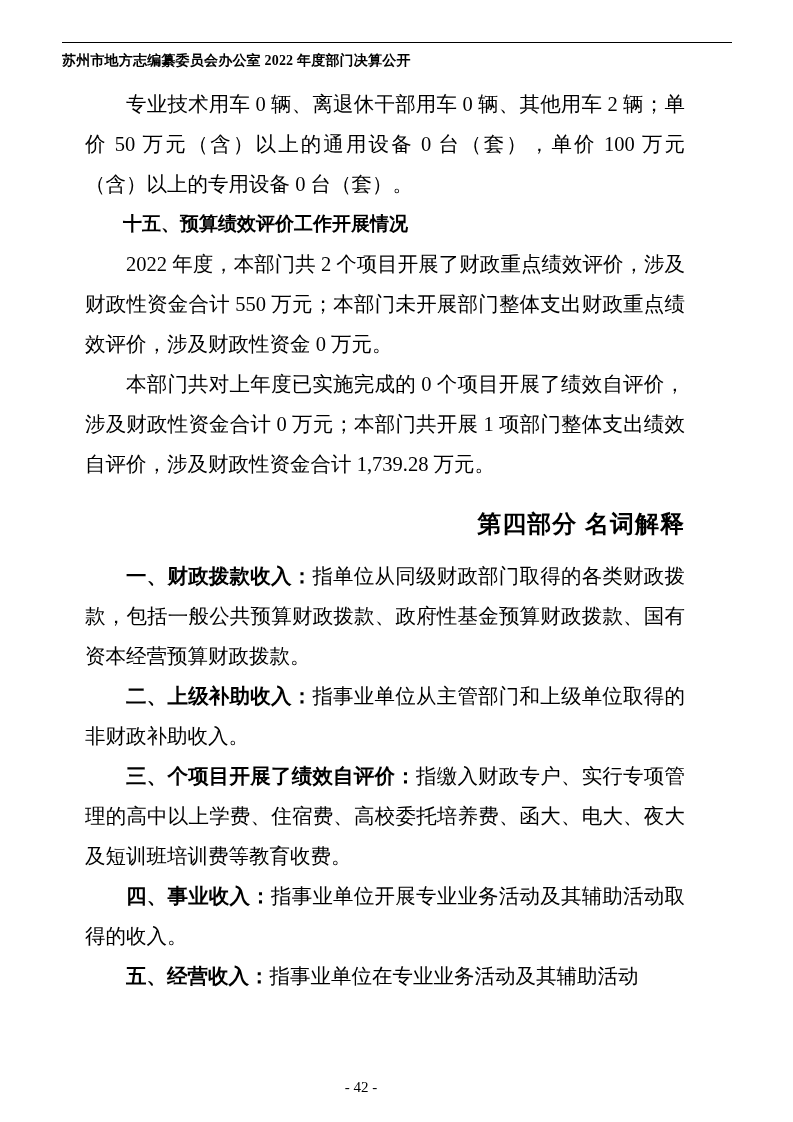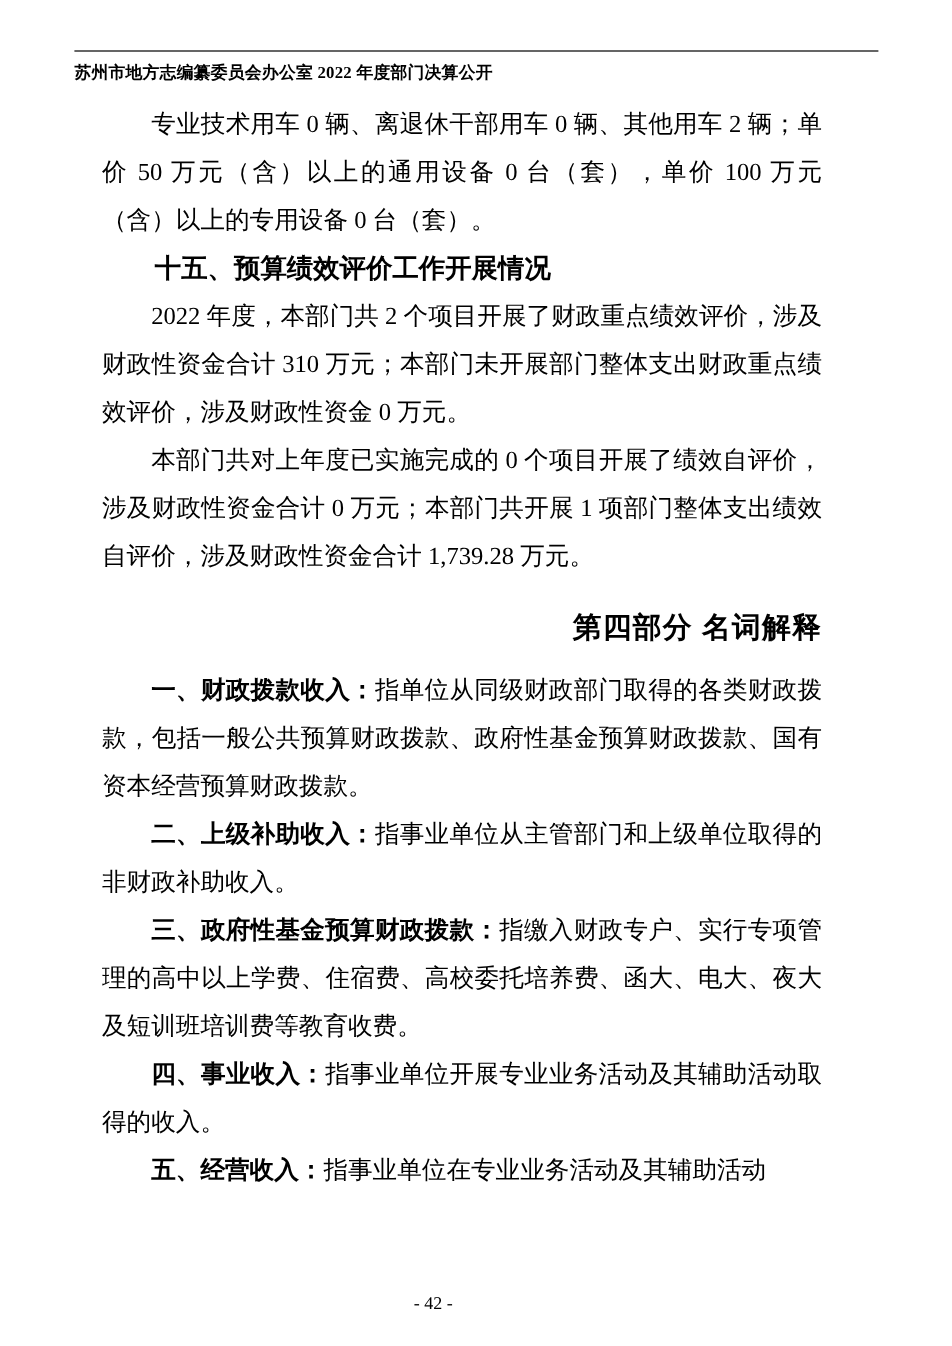--- a/index.html
+++ b/index.html
@@ -52,21 +52,21 @@
     margin: 0 0 0 0;
     font-size: 20.5px;
     line-height: 40px;
     text-align: justify;
     text-justify: inter-ideograph;
     text-indent: 2em;
     font-family: "Liberation Serif", "DejaVu Serif", serif;
   }
   h2.sec-head {
     margin: 0;
-    font-size: 22px;
+    font-size: 19px;
     line-height: 40px;
     font-weight: bold;
     text-indent: 2em;
     font-family: "Liberation Sans", "DejaVu Sans", sans-serif;
   }
   h1.part-title {
     margin: 16px 0 8px 0;
     font-size: 24px;
     line-height: 48px;
     font-weight: bold;
@@ -95,31 +95,31 @@
 
   <div class="header">苏州市地方志编纂委员会办公室 2022 年度部门决算公开</div>
   <div class="header-rule"></div>
 
   <div class="content">
 
     <p class="body-par">专业技术用车 0 辆、离退休干部用车 0 辆、其他用车 2 辆；单价 50 万元（含）以上的通用设备 0 台（套），单价 100 万元（含）以上的专用设备 0 台（套）。</p>
 
     <h2 class="sec-head">十五、预算绩效评价工作开展情况</h2>
 
-    <p class="body-par">2022 年度，本部门共 2 个项目开展了财政重点绩效评价，涉及财政性资金合计 310 万元；本部门未开展部门整体支出财政重点绩效评价，涉及财政性资金 0 万元。</p>
+    <p class="body-par">2022 年度，本部门共 2 个项目开展了财政重点绩效评价，涉及财政性资金合计 550 万元；本部门未开展部门整体支出财政重点绩效评价，涉及财政性资金 0 万元。</p>
 
     <p class="body-par">本部门共对上年度已实施完成的 0 个项目开展了绩效自评价，涉及财政性资金合计 0 万元；本部门共开展 1 项部门整体支出绩效自评价，涉及财政性资金合计 1,739.28 万元。</p>
 
     <h1 class="part-title">第四部分  名词解释</h1>
 
     <p class="body-par"><span class="term-lead">一、财政拨款收入：</span><span>指单位从同级财政部门取得的各类财政拨款，包括一般公共预算财政拨款、政府性基金预算财政拨款、国有资本经营预算财政拨款。</span></p>
 
     <p class="body-par"><span class="term-lead">二、上级补助收入：</span><span>指事业单位从主管部门和上级单位取得的非财政补助收入。</span></p>
 
-    <p class="body-par"><span class="term-lead">三、政府性基金预算财政拨款：</span><span>指缴入财政专户、实行专项管理的高中以上学费、住宿费、高校委托培养费、函大、电大、夜大及短训班培训费等教育收费。</span></p>
+    <p class="body-par"><span class="term-lead">三、个项目开展了绩效自评价：</span><span>指缴入财政专户、实行专项管理的高中以上学费、住宿费、高校委托培养费、函大、电大、夜大及短训班培训费等教育收费。</span></p>
 
     <p class="body-par"><span class="term-lead">四、事业收入：</span><span>指事业单位开展专业业务活动及其辅助活动取得的收入。</span></p>
 
     <p class="body-par"><span class="term-lead">五、经营收入：</span><span>指事业单位在专业业务活动及其辅助活动</span></p>
 
   </div>
 
   <div class="footer">- 42 -</div>
 
 </div>

